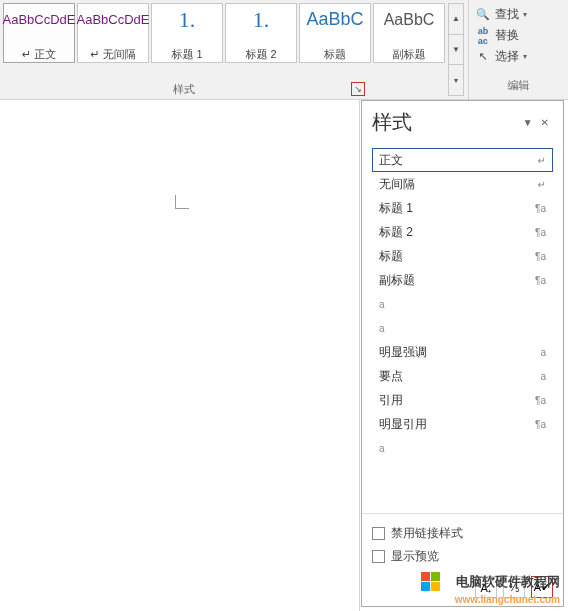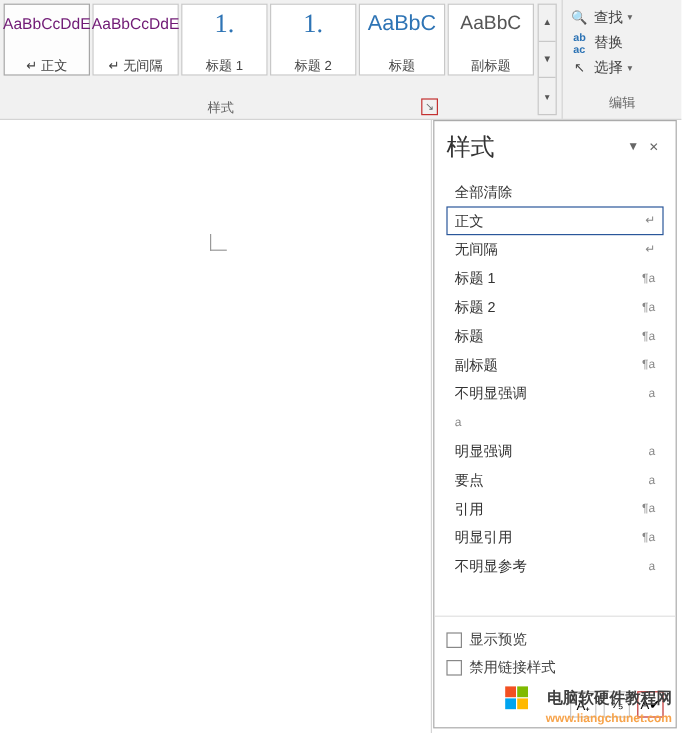--- a/index.html
+++ b/index.html
@@ -118,24 +118,20 @@
   <div class="cursor-mark"></div>
 </div>
 
 <div class="pane">
   <div class="pane-head">
     <div class="pane-title">样式</div>
     <div class="pane-opt">▼</div>
     <div class="pane-opt">✕</div>
   </div>
   <div class="style-list" id="style-list">
-      <div class="sl-item">
-        <span class="sl-text">全部清除</span>
-        <span class="sl-mark"></span>
-      </div>
       <div class="sl-item sel">
         <span class="sl-text">正文</span>
         <span class="sl-mark">↵</span>
       </div>
       <div class="sl-item">
         <span class="sl-text">无间隔</span>
         <span class="sl-mark">↵</span>
       </div>
       <div class="sl-item">
         <span class="sl-text">标题 1</span>
@@ -147,21 +143,20 @@
       </div>
       <div class="sl-item">
         <span class="sl-text">标题</span>
         <span class="sl-mark">¶a</span>
       </div>
       <div class="sl-item">
         <span class="sl-text">副标题</span>
         <span class="sl-mark">¶a</span>
       </div>
       <div class="sl-item">
-        <span class="sl-text">不明显强调</span>
         <span class="sl-mark">a</span>
       </div>
       <div class="sl-item">
         <span class="sl-mark">a</span>
       </div>
       <div class="sl-item">
         <span class="sl-text">明显强调</span>
         <span class="sl-mark">a</span>
       </div>
       <div class="sl-item">
@@ -170,32 +165,31 @@
       </div>
       <div class="sl-item">
         <span class="sl-text">引用</span>
         <span class="sl-mark">¶a</span>
       </div>
       <div class="sl-item">
         <span class="sl-text">明显引用</span>
         <span class="sl-mark">¶a</span>
       </div>
       <div class="sl-item">
-        <span class="sl-text">不明显参考</span>
         <span class="sl-mark">a</span>
       </div>
     </div>
   <div class="pane-foot">
     <div class="chk">
       <span class="chk-box"></span>
-      <span>显示预览</span>
+      <span>禁用链接样式</span>
     </div>
     <div class="chk">
       <span class="chk-box"></span>
-      <span>禁用链接样式</span>
+      <span>显示预览</span>
     </div>
     <div class="foot-icons">
       <div class="foot-btn">A₊</div>
       <div class="foot-btn">⁴⁄₅</div>
       <div class="foot-btn hl">A✔</div>
     </div>
   </div>
 </div>
 
 <div class="watermark">

